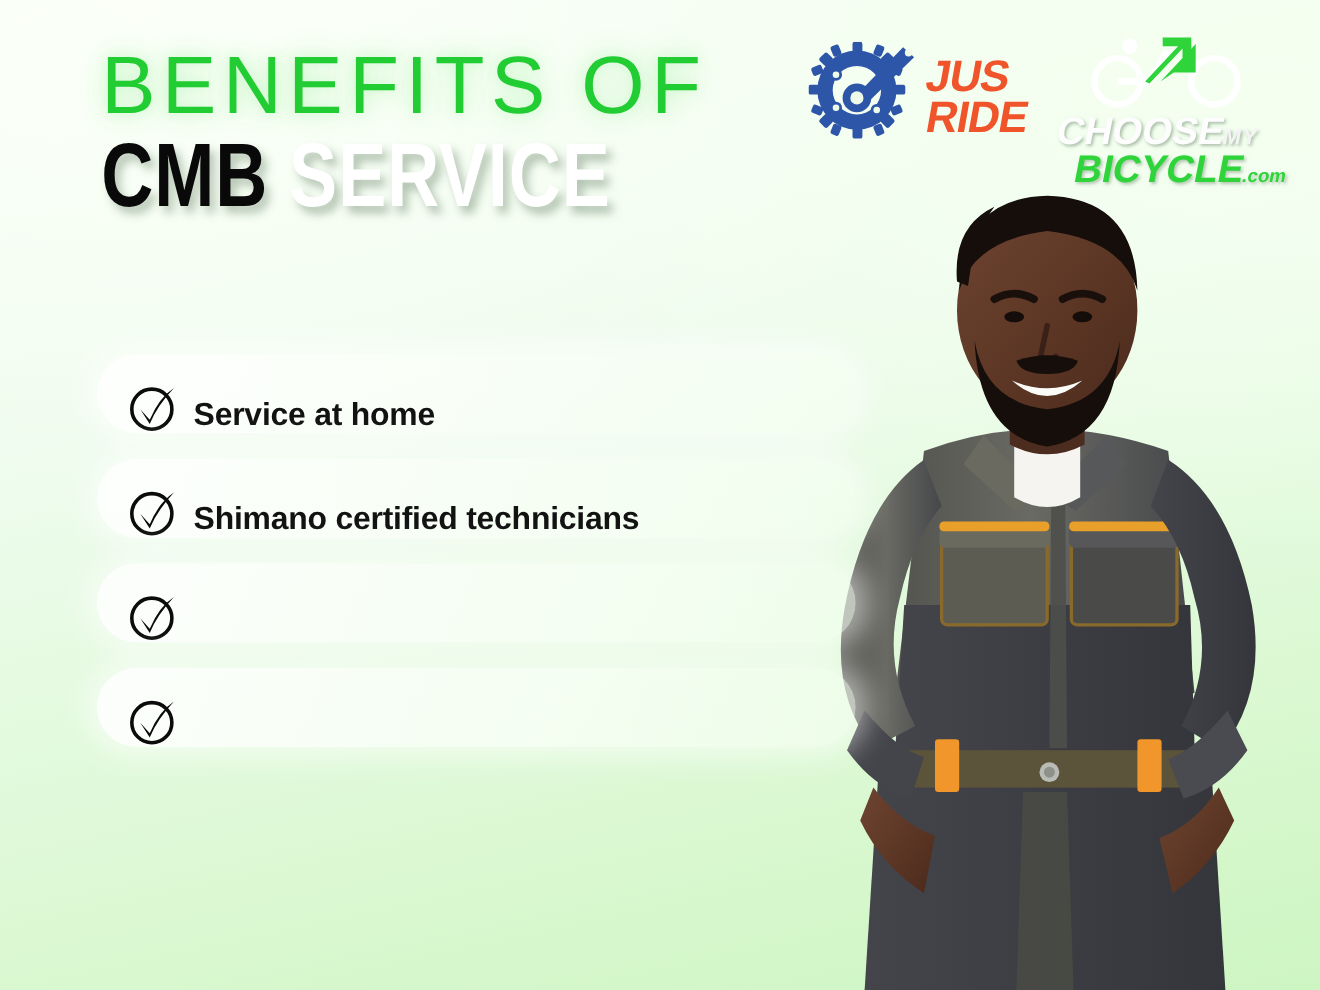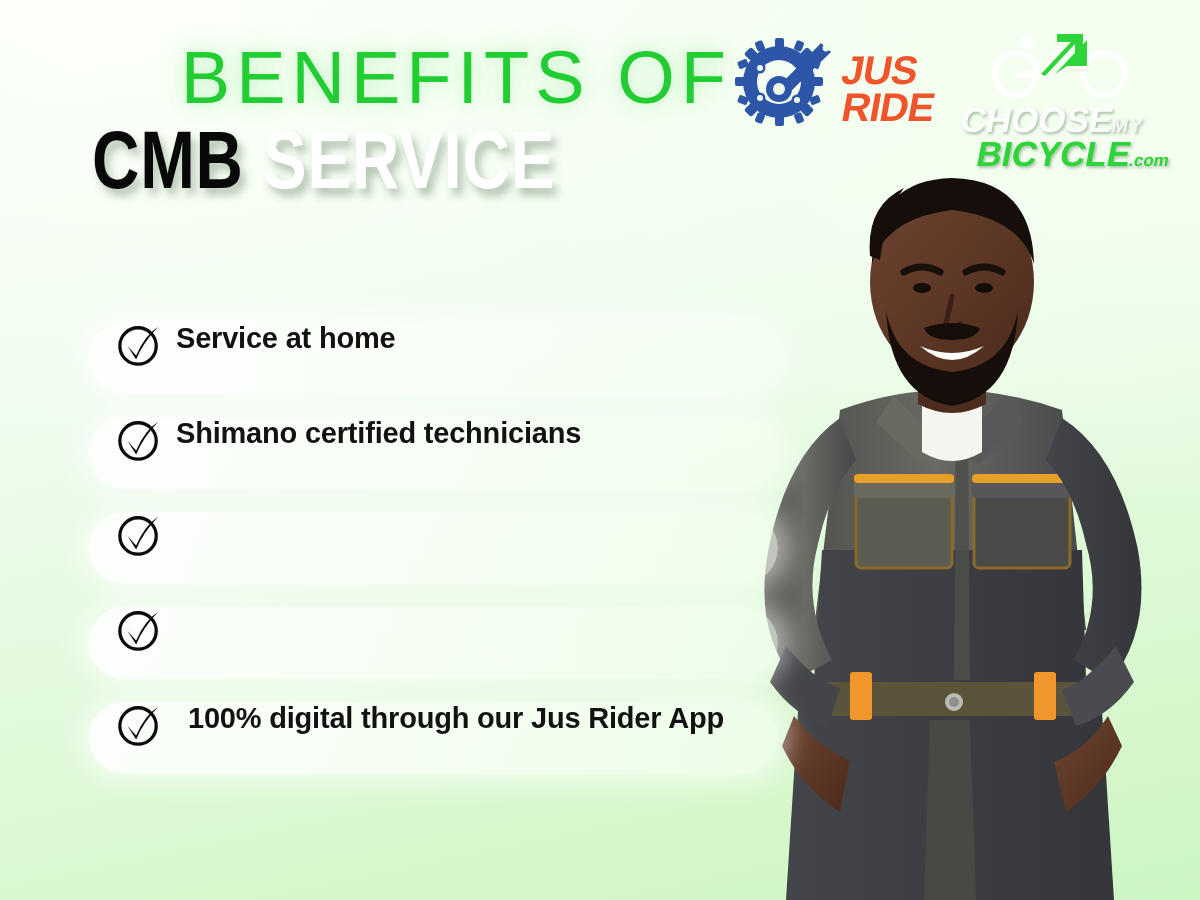--- a/index.html
+++ b/index.html
@@ -16,21 +16,20 @@
       linear-gradient(168deg, #f7fff4 0%, #eefced 38%, #d9f8d0 78%, #cdf5c2 100%);
   }
 
   
   .headline{position:absolute;left:92px;top:42px;width:640px;}
   .hl-top{
     font-size:74px;line-height:0.96;letter-spacing:6px;
     font-weight:400;color:#22cc33;
     text-shadow:0 0 26px rgba(190,245,190,.95), 0 0 10px rgba(215,250,215,.9);
     white-space:nowrap;
-    text-align:right;
   }
   .hl-bot{
     margin-top:8px;font-size:82px;line-height:0.96;letter-spacing:1px;
     font-weight:900;white-space:nowrap;
     font-family:"Liberation Sans Narrow","Liberation Sans",sans-serif;
     transform:scaleX(0.80);transform-origin:left center;
   }
   .hl-cmb{color:#090909;text-shadow:6px 7px 10px rgba(90,120,90,.42);}
   .hl-srv{color:#ffffff;text-shadow:6px 7px 10px rgba(90,120,90,.45);}
 
@@ -57,21 +56,21 @@
   .cmb-l2{left:20px;top:108px;font-size:35px;color:#2fd43a;
     text-shadow:2px 2px 3px rgba(110,140,110,.5);}
   .cmb-l2 .sm{font-size:17px;}
 
   
   .pills{position:absolute;left:88px;top:322px;width:690px;}
   .pill{
     position:relative;height:72px;margin-bottom:23px;border-radius:40px;
     background:linear-gradient(90deg, rgba(255,255,255,.88) 0%, rgba(250,255,248,.80) 55%, rgba(246,255,243,.66) 100%);
     box-shadow:0 0 26px 10px rgba(255,255,255,.55);
-    display:flex;align-items:flex-start;
+    display:flex;align-items:flex-end;
   }
   .pill .chk{margin-left:28px;width:46px;height:46px;flex:none;}
   .pill .txt{
     margin-left:14px;font-size:29px;font-weight:700;color:#121212;
     letter-spacing:-0.2px;white-space:nowrap;
   }
   .pill.indent .txt{margin-left:26px;}
 
   
   .worker{position:absolute;left:690px;top:160px;width:520px;height:740px;}
@@ -259,22 +258,15 @@
       </svg>
     </div>
 
     <div class="pill">
       <svg class="chk" viewBox="0 0 48 48">
         <circle cx="23" cy="25" r="19" fill="none" stroke="#0b0b0b" stroke-width="3.4"></circle>
         <path d="M12 25 L21 35 Q30 14 44 5 Q28 22 21 39 Z" fill="#0b0b0b"></path>
       </svg>
     </div>
 
-    <div class="pill indent">
-      <svg class="chk" viewBox="0 0 48 48">
-        <circle cx="23" cy="25" r="19" fill="none" stroke="#0b0b0b" stroke-width="3.4"></circle>
-        <path d="M12 25 L21 35 Q30 14 44 5 Q28 22 21 39 Z" fill="#0b0b0b"></path>
-      </svg>
-      <span class="txt">100% digital through our Jus Rider App</span>
-    </div>
   </div>
 
 </div>
 
 </body></html>

